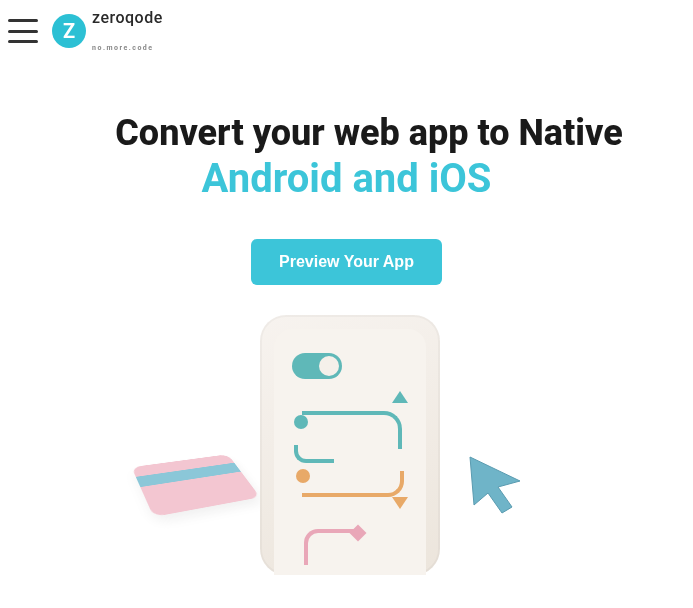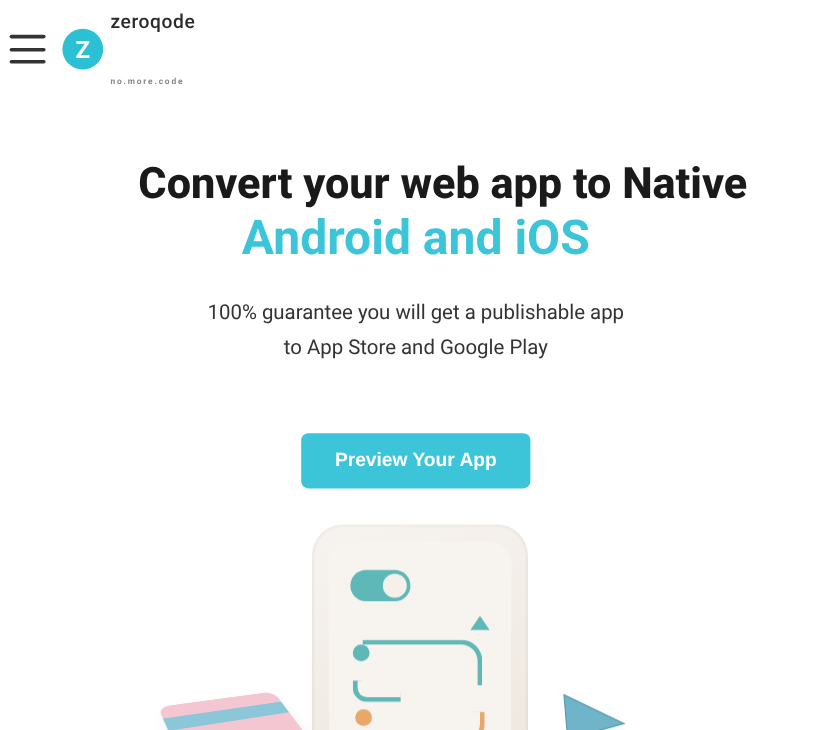--- a/index.html
+++ b/index.html
@@ -51,21 +51,20 @@
       align-items: center;
       justify-content: center;
       color: #fff;
       font-weight: 700;
       font-size: 20px;
     }
     .logo-text {
       display: flex;
       flex-direction: column;
       line-height: 1;
-      gap: 20px;
     }
     .logo-name {
       font-size: 16px;
       font-weight: 500;
       color: #2a2a2a;
       letter-spacing: 0.5px;
     }
     .logo-tag {
       font-size: 7px;
       color: #888;
@@ -100,21 +99,21 @@
       color: #3cc5d9;
       line-height: 1.2;
     }
     .hero-sub {
       margin-top: 24px;
       font-size: 17px;
       color: #333;
       line-height: 1.7;
     }
     .preview-btn {
-      margin-top: 56px;
+      margin-top: 36px;
       background: #3cc5d9;
       color: #fff;
       border: none;
       padding: 14px 28px;
       font-size: 16px;
       font-weight: 600;
       border-radius: 6px;
       cursor: pointer;
     }
     .illustration {
@@ -234,24 +233,20 @@
         <span class="logo-name">zeroqode</span>
         <span class="logo-tag">no.more.code</span>
       </div>
     </div>
   </div>
 </div>
 
 <div class="hero">
   <div class="hero-title">Convert your web app to Native</div>
   <div class="hero-title-accent">Android and iOS</div>
-  <div class="hero-sub">
-    <div>100% guarantee you will get a publishable app</div>
-    <div>to App Store and Google Play</div>
-  </div>
   <button class="preview-btn">Preview Your App</button>
 
   <div class="illustration">
     <div class="card"></div>
 
     <div class="phone">
       <div class="phone-screen">
         <div class="toggle"></div>
         <div class="dot-teal" style="left:20px; top:86px;"></div>
         <div class="path1"></div>

